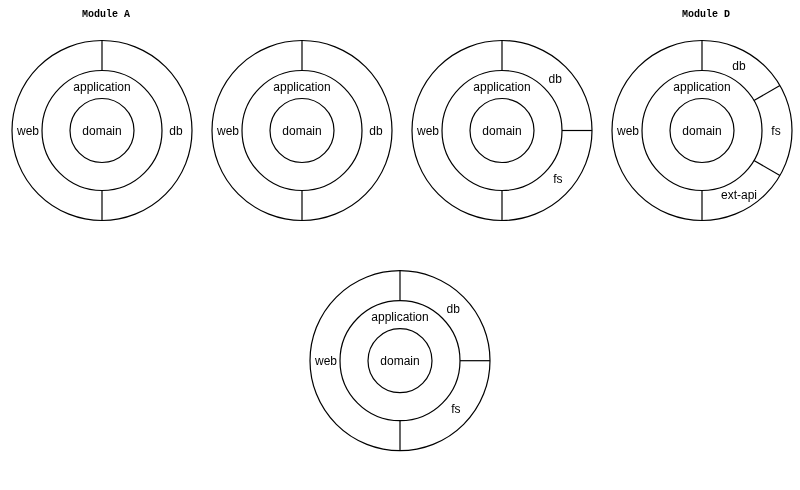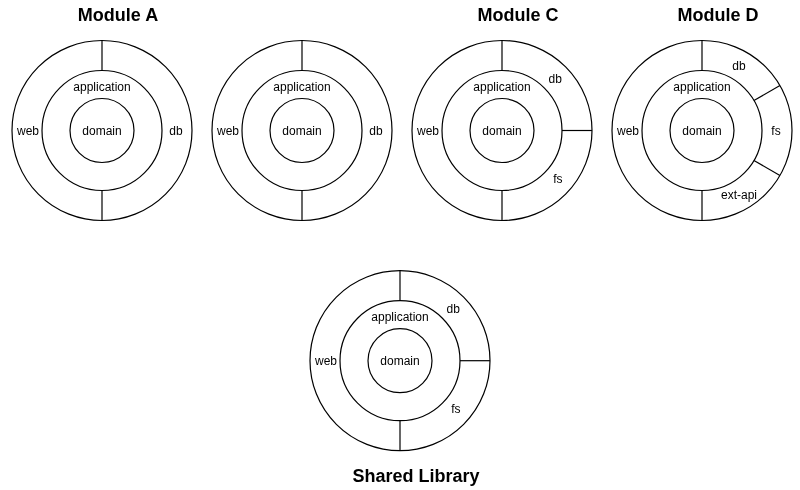--- a/index.html
+++ b/index.html
@@ -12,27 +12,28 @@
     overflow: hidden;
   }
   .diagram { position: absolute; width: 200px; }
   .pos-0 { left: 2px;   top: 0;     height: 245px; }
   .pos-1 { left: 202px; top: 0;     height: 245px; }
   .pos-2 { left: 402px; top: 0;     height: 245px; }
   .pos-3 { left: 602px; top: 0;     height: 245px; }
   .pos-4 { left: 300px; top: 252px; height: 238px; }
   .diagram-title {
     position: absolute;
-    left: 16px;
+    left: 4px;
     width: 200px;
     text-align: center;
-    font-size: 18px;
+    font-size: 10px;
     font-weight: bold;
     line-height: 16px;
     color: #000000;
+    font-family: Liberation Mono, monospace;
   }
   .title-top    { top: 7px; }
   .title-bottom { top: 216px; }
   .rings { position: absolute; left: 0; top: 0; }
   .rings text {
     font-family: "Liberation Sans", sans-serif;
     font-size: 12px;
   }
 </style>
 </head>
@@ -63,21 +64,20 @@
         <line x1="100.00000000000001" y1="190.5" x2="100.00000000000001" y2="220.5" stroke="#000000" stroke-width="1.2"></line>
         <line x1="100" y1="70.5" x2="100" y2="40.5" stroke="#000000" stroke-width="1.2"></line>
         <text x="100" y="90.5" text-anchor="middle" fill="#000000">application</text>
         <text x="100" y="134.5" text-anchor="middle" fill="#000000">domain</text>
         <text x="26" y="134.5" text-anchor="middle" fill="#000000">web</text>
         <text x="174" y="134.5" text-anchor="middle" fill="#000000">db</text>
       </svg>
   </section>
 
   <section class="diagram pos-2">
-    <div class="diagram-title title-top">Module C</div>
     <svg class="rings" width="200" height="245" viewBox="0 0 200 245">
         <circle cx="100" cy="130.5" r="90" fill="none" stroke="#000000" stroke-width="1.2"></circle>
         <circle cx="100" cy="130.5" r="60" fill="none" stroke="#000000" stroke-width="1.2"></circle>
         <circle cx="100" cy="130.5" r="32" fill="none" stroke="#000000" stroke-width="1.2"></circle>
         <line x1="100.00000000000001" y1="190.5" x2="100.00000000000001" y2="220.5" stroke="#000000" stroke-width="1.2"></line>
         <line x1="100" y1="70.5" x2="100" y2="40.5" stroke="#000000" stroke-width="1.2"></line>
         <line x1="160" y1="130.5" x2="190" y2="130.5" stroke="#000000" stroke-width="1.2"></line>
         <text x="100" y="90.5" text-anchor="middle" fill="#000000">application</text>
         <text x="100" y="134.5" text-anchor="middle" fill="#000000">domain</text>
         <text x="26" y="134.5" text-anchor="middle" fill="#000000">web</text>
@@ -112,16 +112,15 @@
         <circle cx="100" cy="108.7" r="32" fill="none" stroke="#000000" stroke-width="1.2"></circle>
         <line x1="100.00000000000001" y1="168.7" x2="100.00000000000001" y2="198.7" stroke="#000000" stroke-width="1.2"></line>
         <line x1="100" y1="48.7" x2="100" y2="18.700000000000003" stroke="#000000" stroke-width="1.2"></line>
         <line x1="160" y1="108.7" x2="190" y2="108.7" stroke="#000000" stroke-width="1.2"></line>
         <text x="100" y="68.7" text-anchor="middle" fill="#000000">application</text>
         <text x="100" y="112.7" text-anchor="middle" fill="#000000">domain</text>
         <text x="26" y="112.70000000000002" text-anchor="middle" fill="#000000">web</text>
         <text x="153.23114522506017" y="61.295280586034195" text-anchor="middle" fill="#000000">db</text>
         <text x="155.8485089364851" y="161.24836814529755" text-anchor="middle" fill="#000000">fs</text>
       </svg>
-    <div class="diagram-title title-bottom">Shared Library</div>
   </section>
 
 </div>
 
 </body></html>

